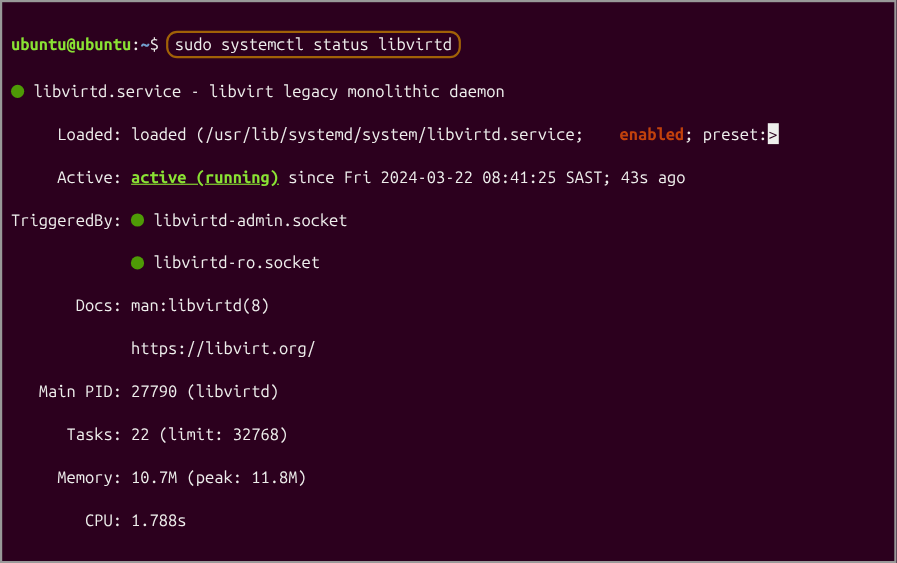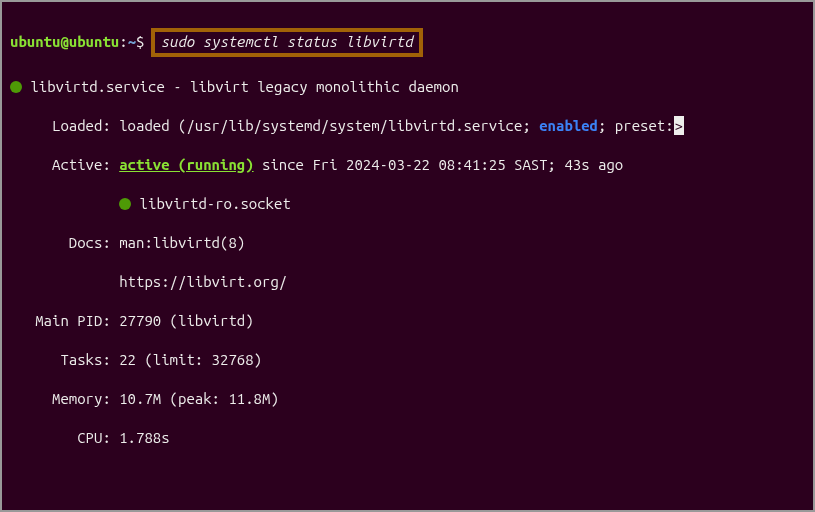--- a/index.html
+++ b/index.html
@@ -19,53 +19,53 @@
   .term {
     padding: 6px 8px;
     white-space: pre;
   }
   .prompt-user { color: #8ae234; font-weight: bold; }
   .prompt-host { color: #8ae234; font-weight: bold; }
   .prompt-path { color: #729fcf; font-weight: bold; }
   .prompt-sep  { color: #eeeeec; }
   .cmd-box {
     display: inline-block;
-    border: 4px solid #a16207;
-    border-radius: 0;
+    border: 2px solid #a16207;
+    border-radius: 10px;
     padding: 0 6px 2px 6px;
     margin-left: -2px;
-    font-style: italic;
   }
   .dot-green {
     display:inline-block;
     width:12px;height:12px;
     background:#4e9a06;
     border-radius:50%;
     vertical-align:-1px;
   }
-  .enabled { color:#3b82f6; font-weight:bold;}
+  .enabled { color:#c2410c; font-weight:bold;margin-left:24px;}
   .active  { color:#8ae234; font-weight:bold;text-decoration:underline;}
   .underline { }
   .arrow {
     display:inline-block;
     background:#eeeeec;
     color:#2c001e;
     width:10px;
     text-align:center;
   }
   .line { display:block; }
 </style>
 </head>
 <body>
 
 <div class="term">
 <span class="line"><span class="prompt-user">ubuntu</span><span class="prompt-user">@</span><span class="prompt-host">ubuntu</span><span class="prompt-sep">:</span><span class="prompt-path">~</span><span class="prompt-sep">$ </span><span class="cmd-box"><span>sudo systemctl status libvirtd</span></span></span>
 <span class="line"><span class="dot-green"></span><span> libvirtd.service - libvirt legacy monolithic daemon</span></span>
 <span class="line"><span>     Loaded: </span><span>loaded (/usr/lib/systemd/system/libvirtd.service; </span><span class="enabled">enabled</span><span>; preset:</span><span class="arrow">&gt;</span></span>
 <span class="line"><span>     Active: </span><span class="active">active (running)</span><span> since Fri 2024-03-22 08:41:25 SAST; 43s ago</span></span>
+<span class="line"><span>TriggeredBy: </span><span class="dot-green"></span><span> libvirtd-admin.socket</span></span>
 <span class="line"><span>             </span><span class="dot-green"></span><span> libvirtd-ro.socket</span></span>
 <span class="line"><span>       Docs: </span><span class="underline">man:libvirtd(8)</span></span>
 <span class="line"><span>             </span><span class="underline">https://libvirt.org/</span></span>
 <span class="line"><span>   Main PID: </span><span>27790 (libvirtd)</span></span>
 <span class="line"><span>      Tasks: </span><span>22 (limit: 32768)</span></span>
 <span class="line"><span>     Memory: </span><span>10.7M (peak: 11.8M)</span></span>
 <span class="line"><span>        CPU: </span><span>1.788s</span></span>
 
 
 

